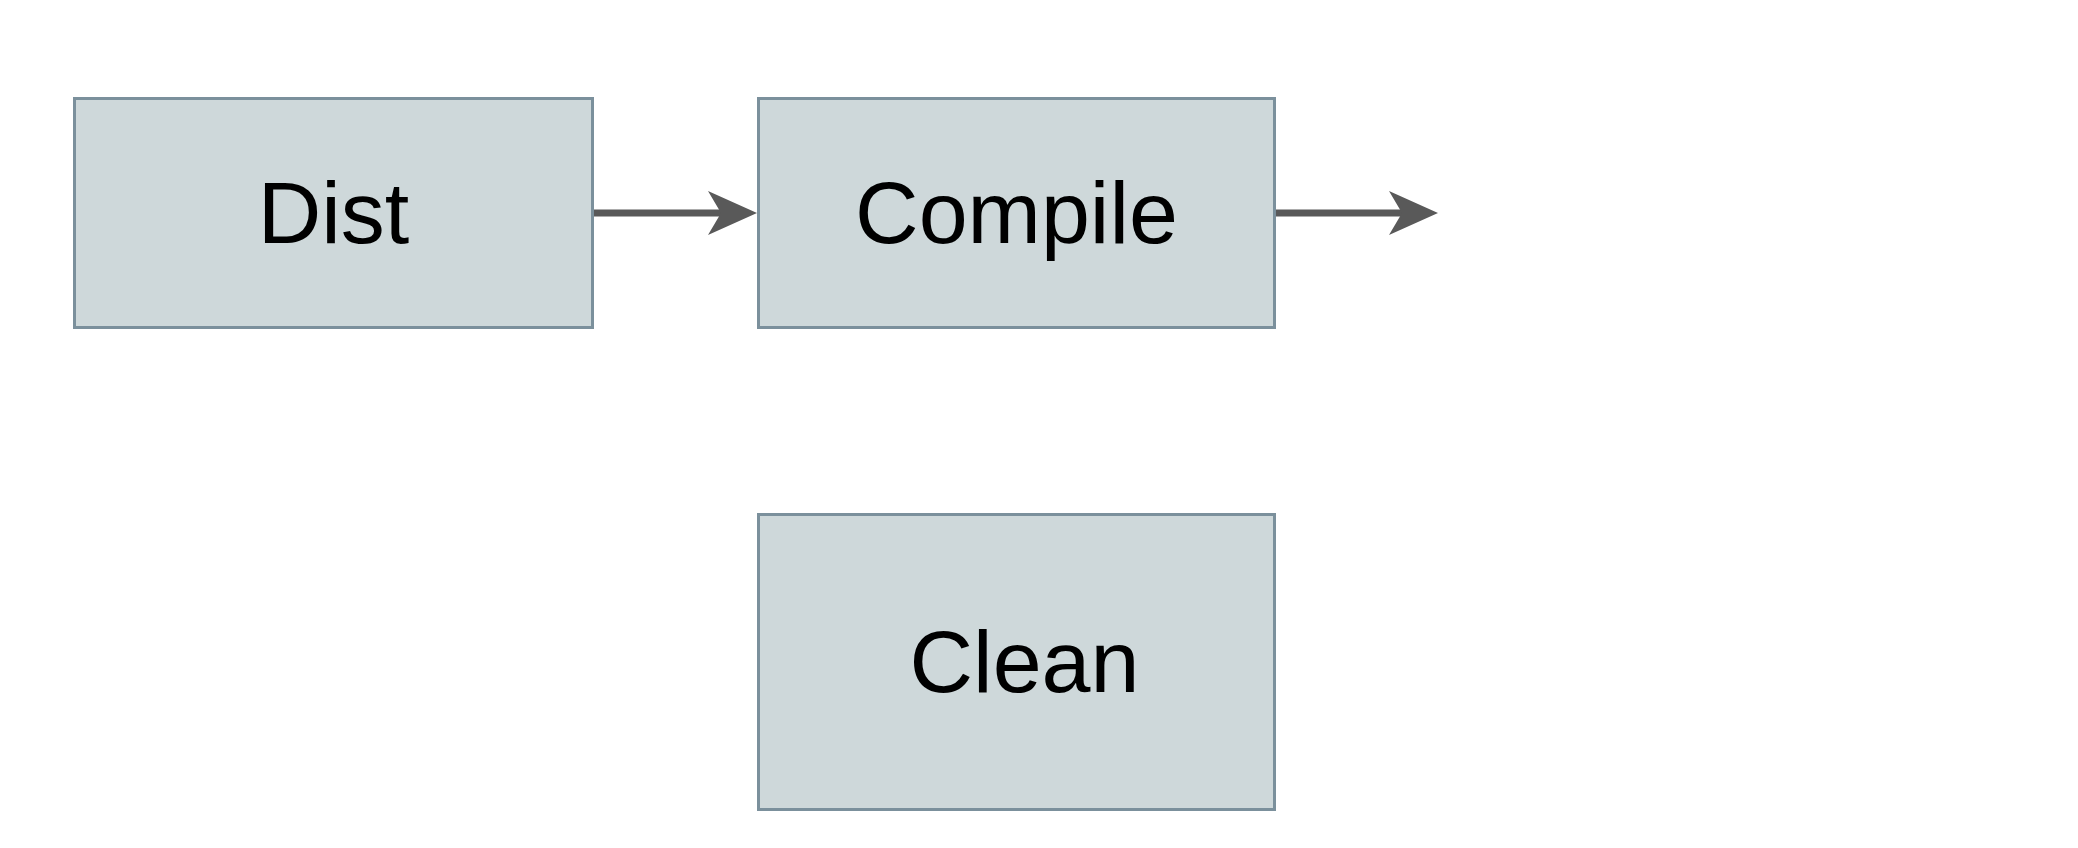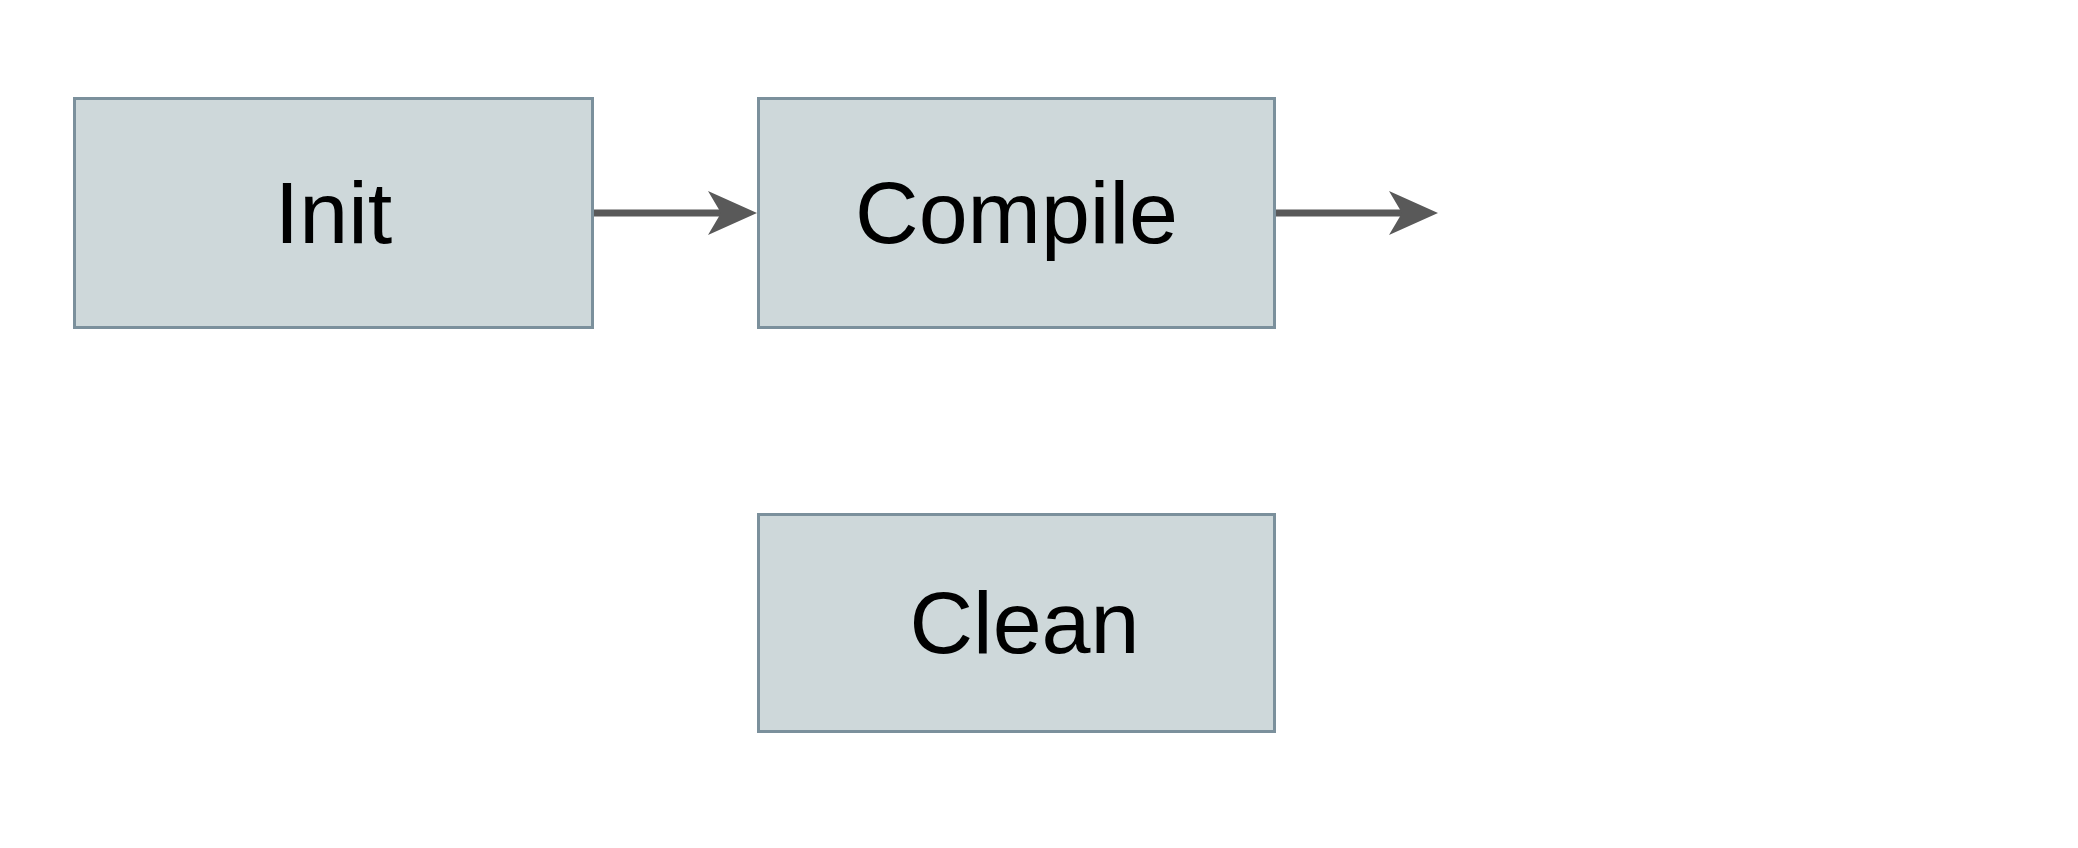--- a/index.html
+++ b/index.html
@@ -24,37 +24,37 @@
     align-items: center;
     justify-content: center;
     color: #000000;
     font-size: 88px;
     font-weight: 400;
     letter-spacing: 0;
   }
   .node-dist    { left: 73px;   top: 97px;  width: 521px; height: 232px; }
   .node-compile { left: 757px;  top: 97px;  width: 519px; height: 232px; }
   .node-init    { left: 1438px; top: 97px;  width: 520px; height: 232px; }
-  .node-clean   { left: 757px;  top: 513px; width: 519px; height: 220px; padding-left: 16px; }
+  .node-clean   { left: 757px;  top: 513px; width: 519px; height: 298px; padding-left: 16px; }
   .edges {
     position: absolute;
     left: 0;
     top: 0;
     width: 2078px;
     height: 848px;
     pointer-events: none;
   }
 </style>
 </head>
 <body>
 
 <div class="canvas">
 
   <div class="node node-dist">
-    <span>Init</span>
+    <span>Dist</span>
   </div>
 
   <div class="node node-compile">
     <span>Compile</span>
   </div>
 
 
   <div class="node node-clean">
     <span>Clean</span>
   </div>

